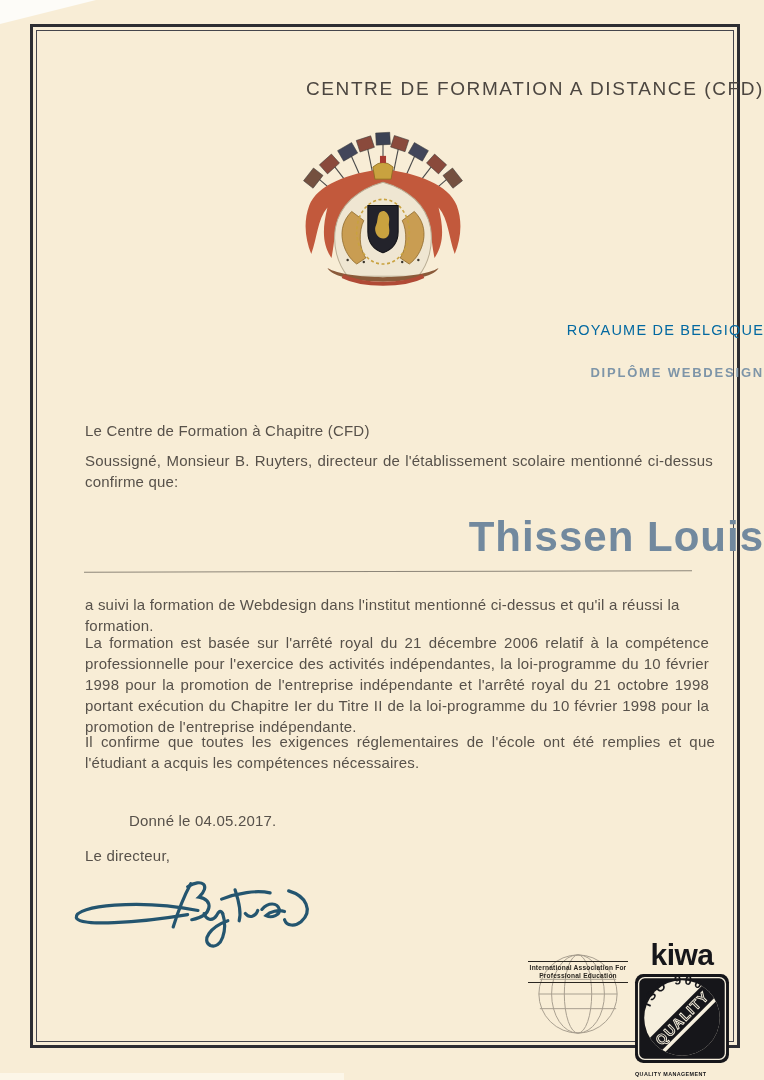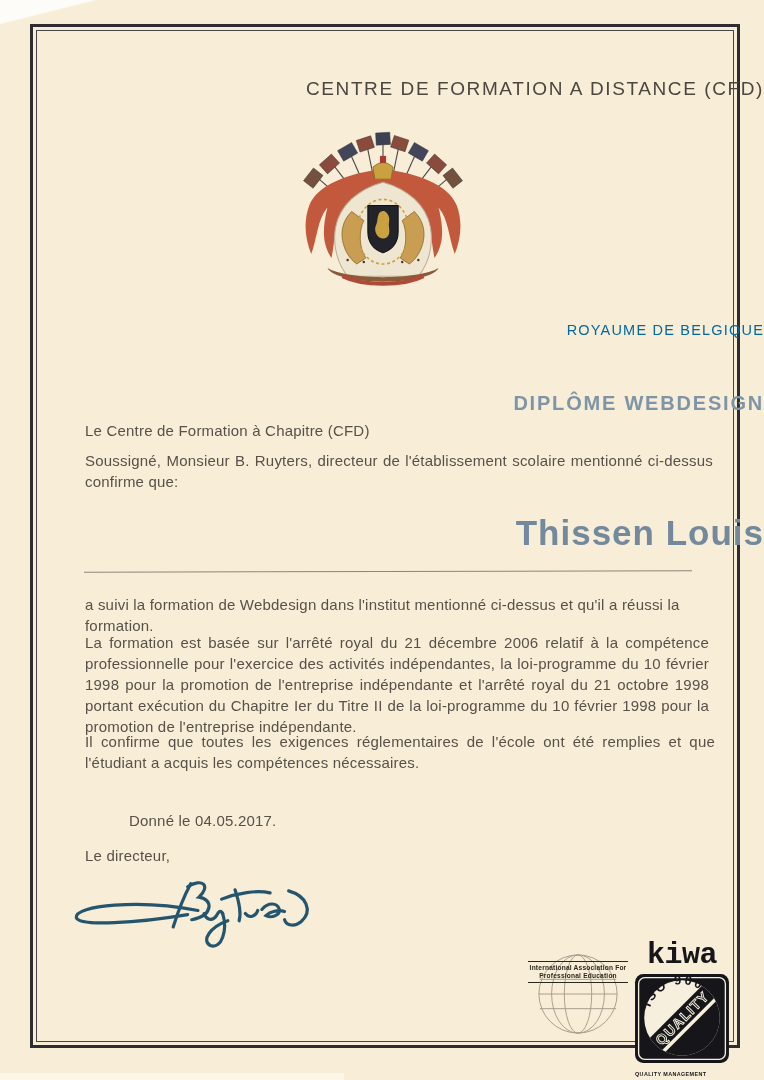--- a/index.html
+++ b/index.html
@@ -17,46 +17,46 @@
   
   .frame{position:absolute;left:30px;top:24px;width:704px;height:1018px;
     border:3px solid #2d2d32;}
   .frame::after{content:"";position:absolute;inset:3px;border:1.5px solid #45454c;}
 
   .abs{position:absolute;}
   .center{left:0;right:0;text-align:right;}
 
   .title{top:78px;font-size:19px;letter-spacing:1.6px;color:#4c4640;font-weight:400;}
   .royaume{top:322px;font-size:14.5px;letter-spacing:1.2px;color:#0369a1;}
-  .diplome{top:365px;font-size:20px;font-weight:bold;letter-spacing:1.8px;color:#7e95a8;margin-top:27px;}
+  .diplome{top:365px;font-size:13px;font-weight:bold;letter-spacing:1.8px;color:#7e95a8;}
 
   .para{left:85px;width:630px;font-size:15px;line-height:21px;color:#57514a;letter-spacing:.2px;}
   .just{text-align:justify;}
   .p-intro{top:420px;}
   .p-soussigne{top:450px;width:628px;}
-  .name{top:513px;font-size:35px;font-weight:bold;letter-spacing:1px;color:#72899e;}
+  .name{top:513px;font-size:42px;font-weight:bold;letter-spacing:1px;color:#72899e;}
   .rule{left:84px;top:571px;width:608px;height:0;border-top:1.5px solid #8d8679;transform:rotate(-.12deg);}
   .p-suivi{top:594px;width:640px;}
   .p-legal{top:632px;width:624px;}
   .p-confirme{top:731px;}
   .p-date{top:810px;margin-left:44px;}
   .p-directeur{top:845px;}
 
   .signature{left:66px;top:868px;width:268px;height:88px;}
 
   
   .iape{left:522px;top:956px;width:112px;text-align:center;z-index:4;}
   .iape .globe{position:absolute;left:50%;top:-6px;transform:translateX(-50%);}
   .iape .word{position:relative;font-size:33px;font-weight:800;color:#15120e;letter-spacing:1px;line-height:1;margin-top:14px;}
   .iape .sub{position:relative;margin:5px 6px 0 6px;border-top:1.2px solid #2a2620;border-bottom:1.2px solid #2a2620;
     padding:2px 0 2.5px 0;font-size:6.6px;line-height:7.6px;color:#2a2620;font-weight:bold;letter-spacing:.2px;}
 
   
   .kiwa{left:631px;top:940px;width:102px;text-align:center;z-index:5;}
-  .kiwa .word{font-size:30px;font-weight:800;color:#16161a;letter-spacing:-.5px;line-height:1;margin-bottom:2px;font-family:Liberation Mono, monospace;}
+  .kiwa .word{font-size:30px;font-weight:800;color:#16161a;letter-spacing:-.5px;line-height:1;margin-bottom:2px;}
   .kiwa .caption{font-size:5.4px;font-weight:bold;color:#16161a;letter-spacing:.4px;margin-top:1px;text-align:left;padding-left:4px;}
 </style>
 </head>
 <body>
 
 <div class="wedge-tl"></div>
 <div class="strip-bottom"></div>
 <div class="frame"></div>
 
 <div class="abs center title">CENTRE DE FORMATION A DISTANCE (CFD)</div>

